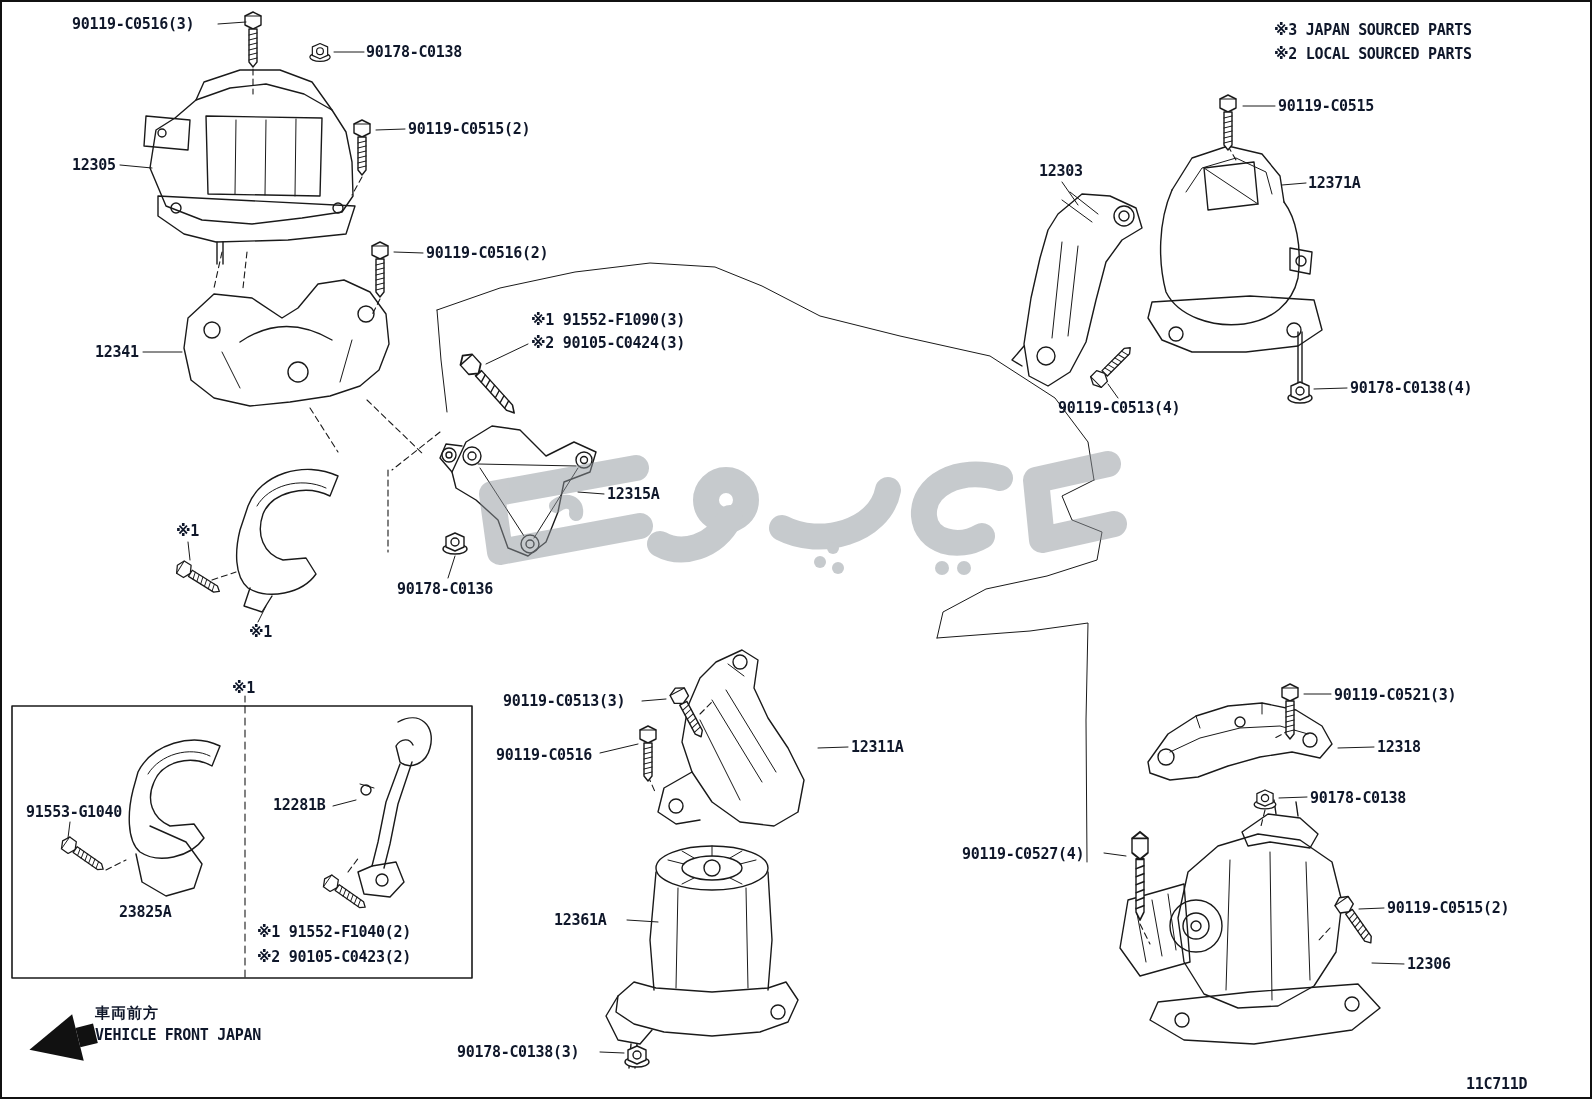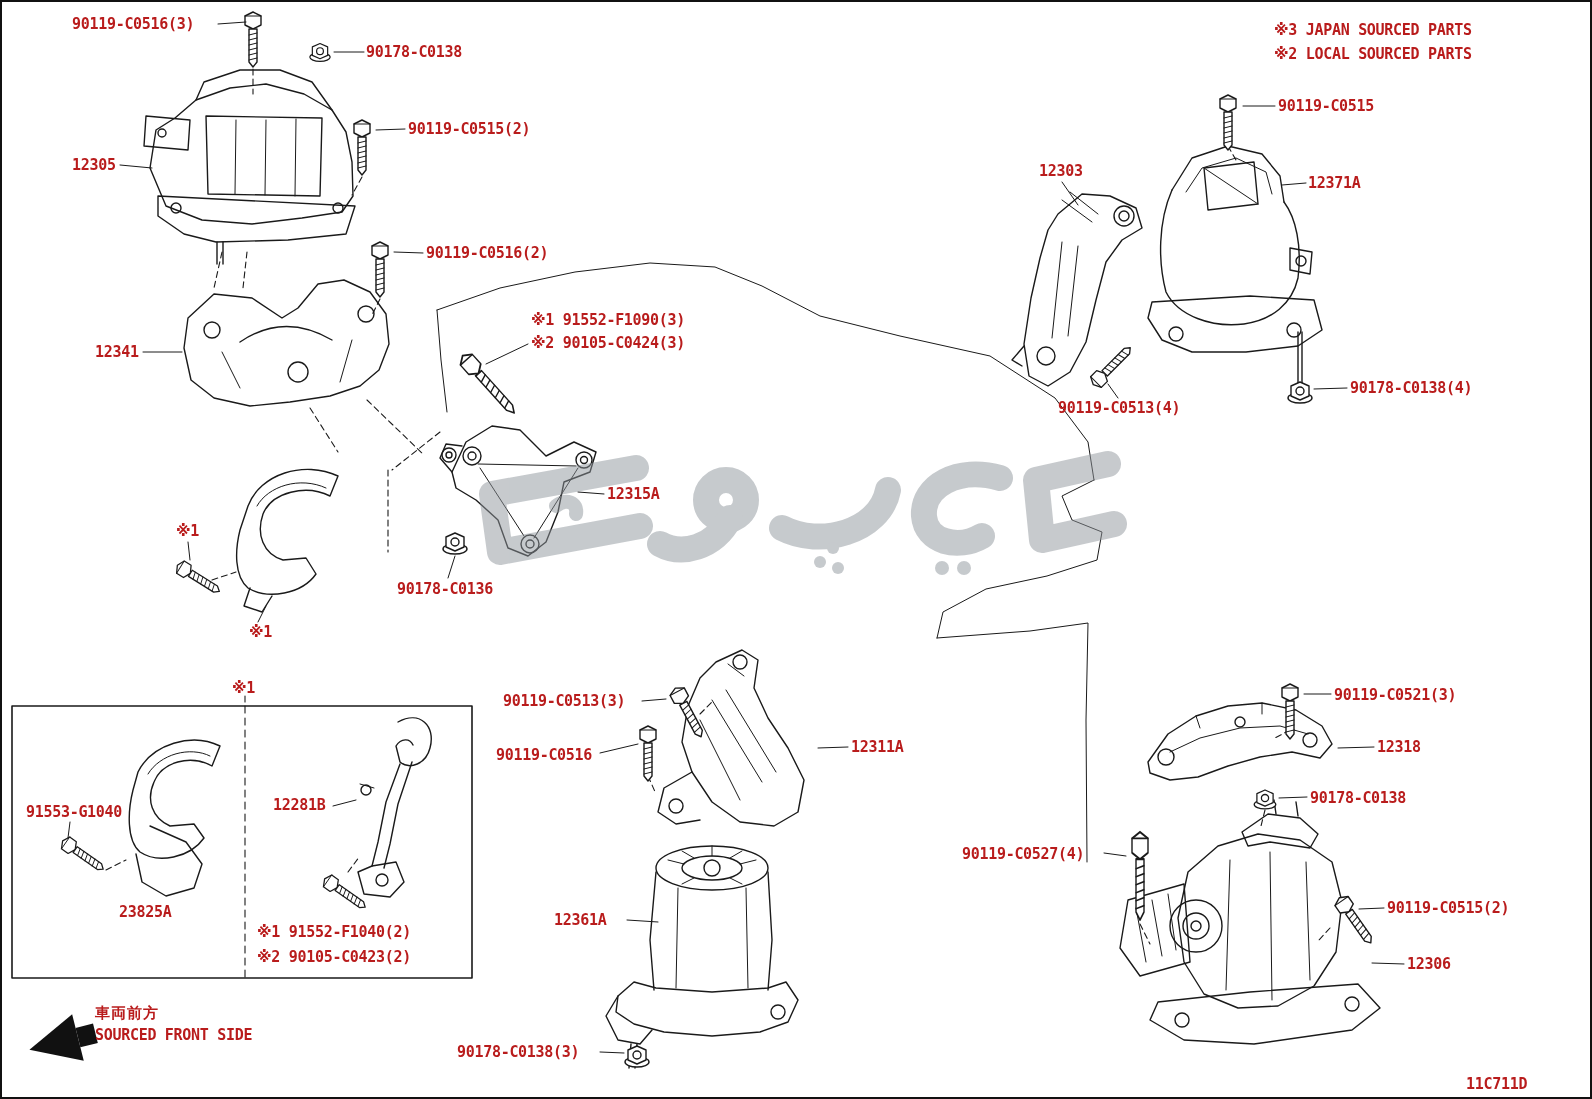--- a/index.html
+++ b/index.html
@@ -3,21 +3,21 @@
 <meta charset="utf-8">
 <style>
   * { margin:0; padding:0; box-sizing:border-box; }
   html,body { background:#ffffff; }
   .canvas {
     position:relative; width:1592px; height:1099px; background:#fff;
     font-family:"DejaVu Sans Mono","DejaVu Sans",monospace; overflow:hidden;
   }
   .canvas > svg { position:absolute; left:0; top:0; width:1592px; height:1099px; }
   .lbl {
-    position:absolute; font-size:15px; font-weight:700; color:#b91c1c;
+    position:absolute; font-size:15px; font-weight:700; color:#0f172a;
     letter-spacing:-0.3px; white-space:nowrap; line-height:1.15;
   }
   .lbl.jp { font-family:Liberation Sans, sans-serif; letter-spacing:1px; }
   .lbl.code { font-weight:700; }
 </style>
 </head>
 <body>
 
 <div class="canvas">
 
@@ -314,16 +314,16 @@
   <div class="lbl" style="left:1407px;top:956px">12306</div>
 
   <div class="lbl" style="left:232px;top:680px">※1</div>
   <div class="lbl" style="left:26px;top:804px">91553-G1040</div>
   <div class="lbl" style="left:119px;top:904px">23825A</div>
   <div class="lbl" style="left:273px;top:797px">12281B</div>
   <div class="lbl" style="left:257px;top:924px">※1 91552-F1040(2)</div>
   <div class="lbl" style="left:257px;top:949px">※2 90105-C0423(2)</div>
 
   <div class="lbl jp" style="left:95px;top:1004px">車両前方</div>
-  <div class="lbl" style="left:95px;top:1027px">SOURCED FRONT SIDE</div>
+  <div class="lbl" style="left:95px;top:1027px">VEHICLE FRONT JAPAN</div>
   <div class="lbl code" style="left:1466px;top:1076px">11C711D</div>
 
 </div>
 
 </body></html>

